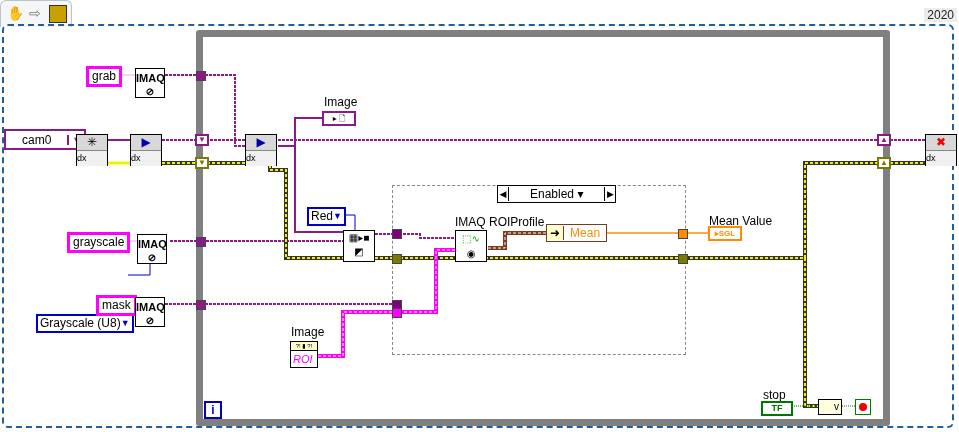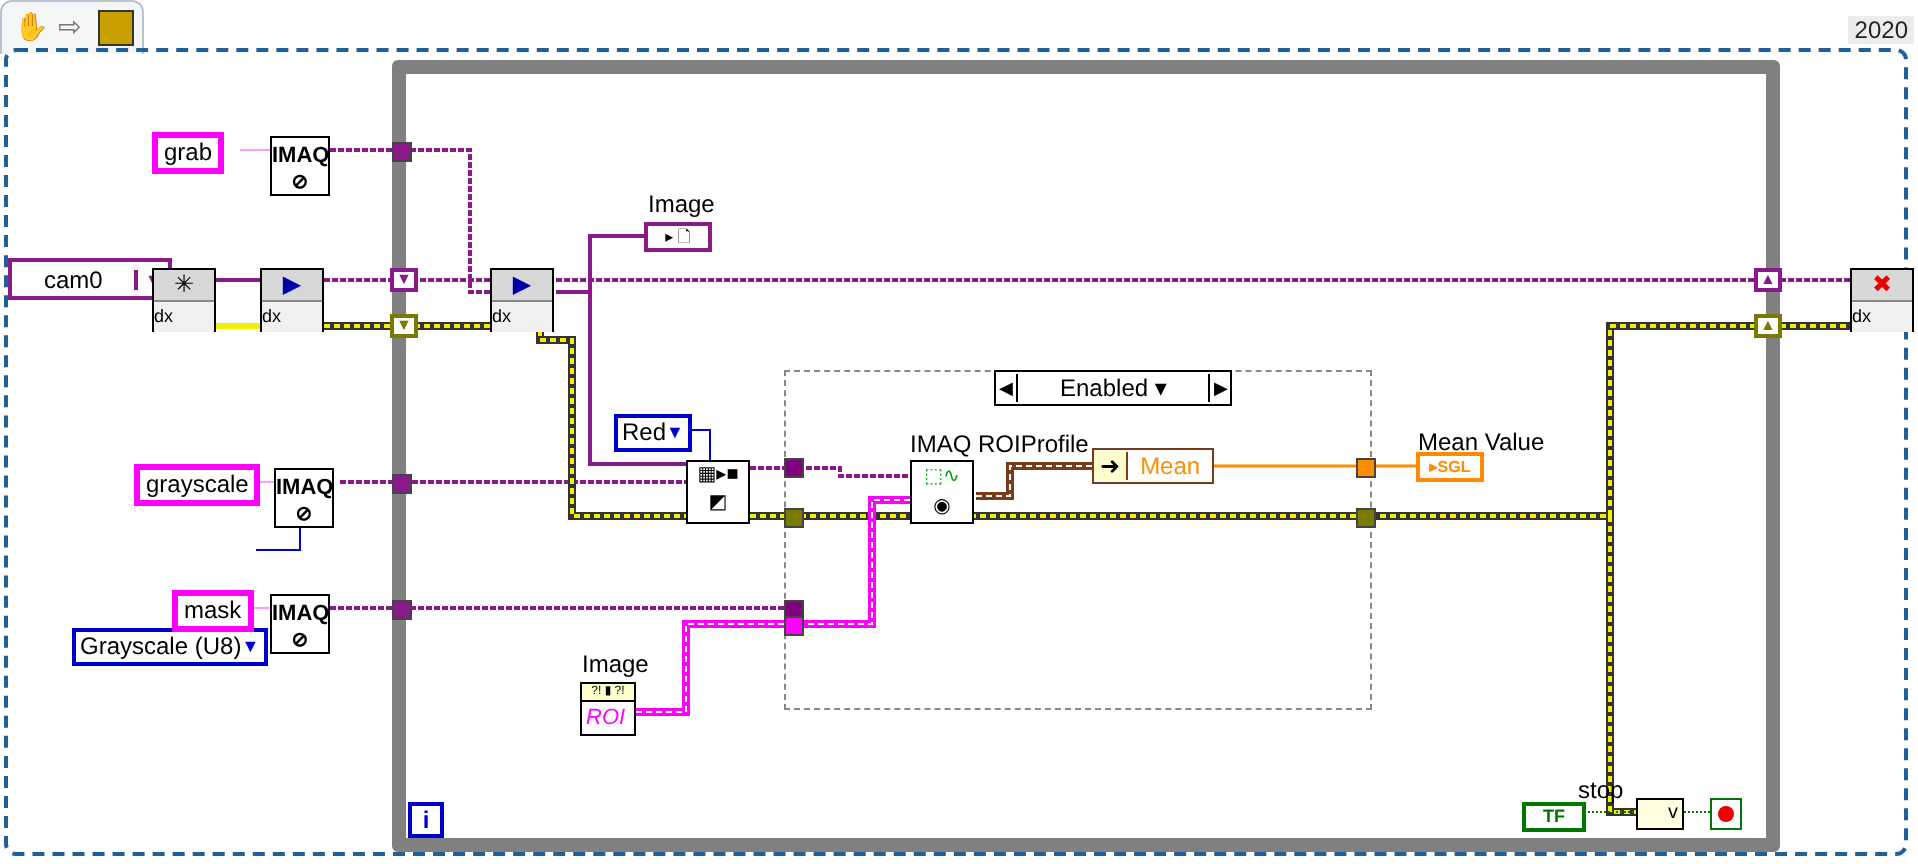--- a/index.html
+++ b/index.html
@@ -83,21 +83,21 @@
 <div class="abs loop"></div>
 <div class="abs" style="left:204px;top:401px;width:14px;height:14px;border:2px solid #0000cc;background:#fff;color:#0000cc;font-weight:bold;text-align:center;line-height:14px;">i</div>
 
 <div class="abs diagram-disable"></div>
 <div class="abs selector">
   <span class="arr">◀</span>
   <span class="txt"><span>Enabled</span> ▾</span>
   <span class="arr">▶</span>
 </div>
 
-<div class="abs const" style="left:76px;top:66px;">grab</div>
+<div class="abs const" style="left:86px;top:66px;">grab</div>
 <div class="abs imaq" style="left:135px;top:68px;"><span>IMAQ</span><span class="sub">⊘</span></div>
 
 <div class="abs" style="left:4px;top:129px;height:17px;border:2px solid #8b1a89;background:#fff;display:flex;align-items:center;font-size:12px;">
   <span style="padding:0 16px;">cam0</span>
   <span style="border-left:2px solid #8b1a89;padding:0 3px;color:#8b1a89;font-size:9px;">▼</span>
 </div>
 
 <div class="abs vi" style="left:76px;top:134px;">
   <div class="top">✳</div>
     <div class="bot">dx</div>
@@ -111,21 +111,21 @@
     <div class="bot">dx</div>
 </div>
 
 <div class="abs const" style="left:67px;top:232px;">grayscale</div>
 <div class="abs imaq" style="left:137px;top:234px;"><span>IMAQ</span><span class="sub">⊘</span></div>
 <div class="abs ring" style="left:36px;top:266px;margin-top:48px;">
     <span>Grayscale (U8)</span>
     <span class="dd">▼</span>
   </div>
 
-<div class="abs const" style="left:86px;top:295px;">mask</div>
+<div class="abs const" style="left:96px;top:295px;">mask</div>
 <div class="abs imaq" style="left:135px;top:297px;"><span>IMAQ</span><span class="sub">⊘</span></div>
 
 <div class="abs sr" style="left:195px;top:134px;border-color:#8b1a89;background:#fff;color:#8b1a89;">▼</div>
 <div class="abs sr" style="left:195px;top:157px;border-color:#7a7a00;background:#fff;color:#7a7a00;">▼</div>
 <div class="abs sr" style="left:877px;top:134px;border-color:#8b1a89;background:#fff;color:#8b1a89;">▲</div>
 <div class="abs sr" style="left:877px;top:157px;border-color:#7a7a00;background:#fff;color:#7a7a00;">▲</div>
 <div class="abs tunnel" style="left:196px;top:71px;background:#8b1a89;"></div>
 <div class="abs tunnel" style="left:196px;top:237px;background:#8b1a89;"></div>
 <div class="abs tunnel" style="left:196px;top:300px;background:#8b1a89;"></div>
 
@@ -164,18 +164,18 @@
 <div class="abs" style="left:290px;top:341px;width:26px;height:25px;border:1px solid #000;background:#fff;">
   <div style="height:8px;background:#ffffcc;font-size:6px;line-height:8px;text-align:center;border-bottom:1px solid #000;">?! ▮ ?!</div>
   <div style="color:#ff00ff;font-size:11px;line-height:16px;padding-left:2px;font-style:italic;">ROI</div>
 </div>
 
 <div class="abs vi" style="left:925px;top:134px;">
   <div class="top" style="color:#e00">✖</div>
     <div class="bot">dx</div>
 </div>
 
-<div class="abs label" style="left:763px;top:388px;margin-left:26px;">stop</div>
+<div class="abs label" style="left:763px;top:388px;">stop</div>
 <div class="abs" style="left:761px;top:401px;width:28px;height:11px;border:2px solid #007700;background:#fff;color:#007700;font-size:9px;font-weight:bold;line-height:11px;text-align:center;">TF</div>
 <div class="abs" style="left:818px;top:399px;width:24px;height:16px;border:1px solid #000;background:#ffffe0;font-size:10px;text-align:right;padding-right:2px;box-sizing:border-box;line-height:14px;">v</div>
 <div class="abs" style="left:855px;top:399px;width:14px;height:14px;border:1px solid #007700;background:#fff;">
   <div style="width:8px;height:8px;border-radius:50%;background:#e00;margin:3px;"></div>
 </div>
 
 </body></html>

